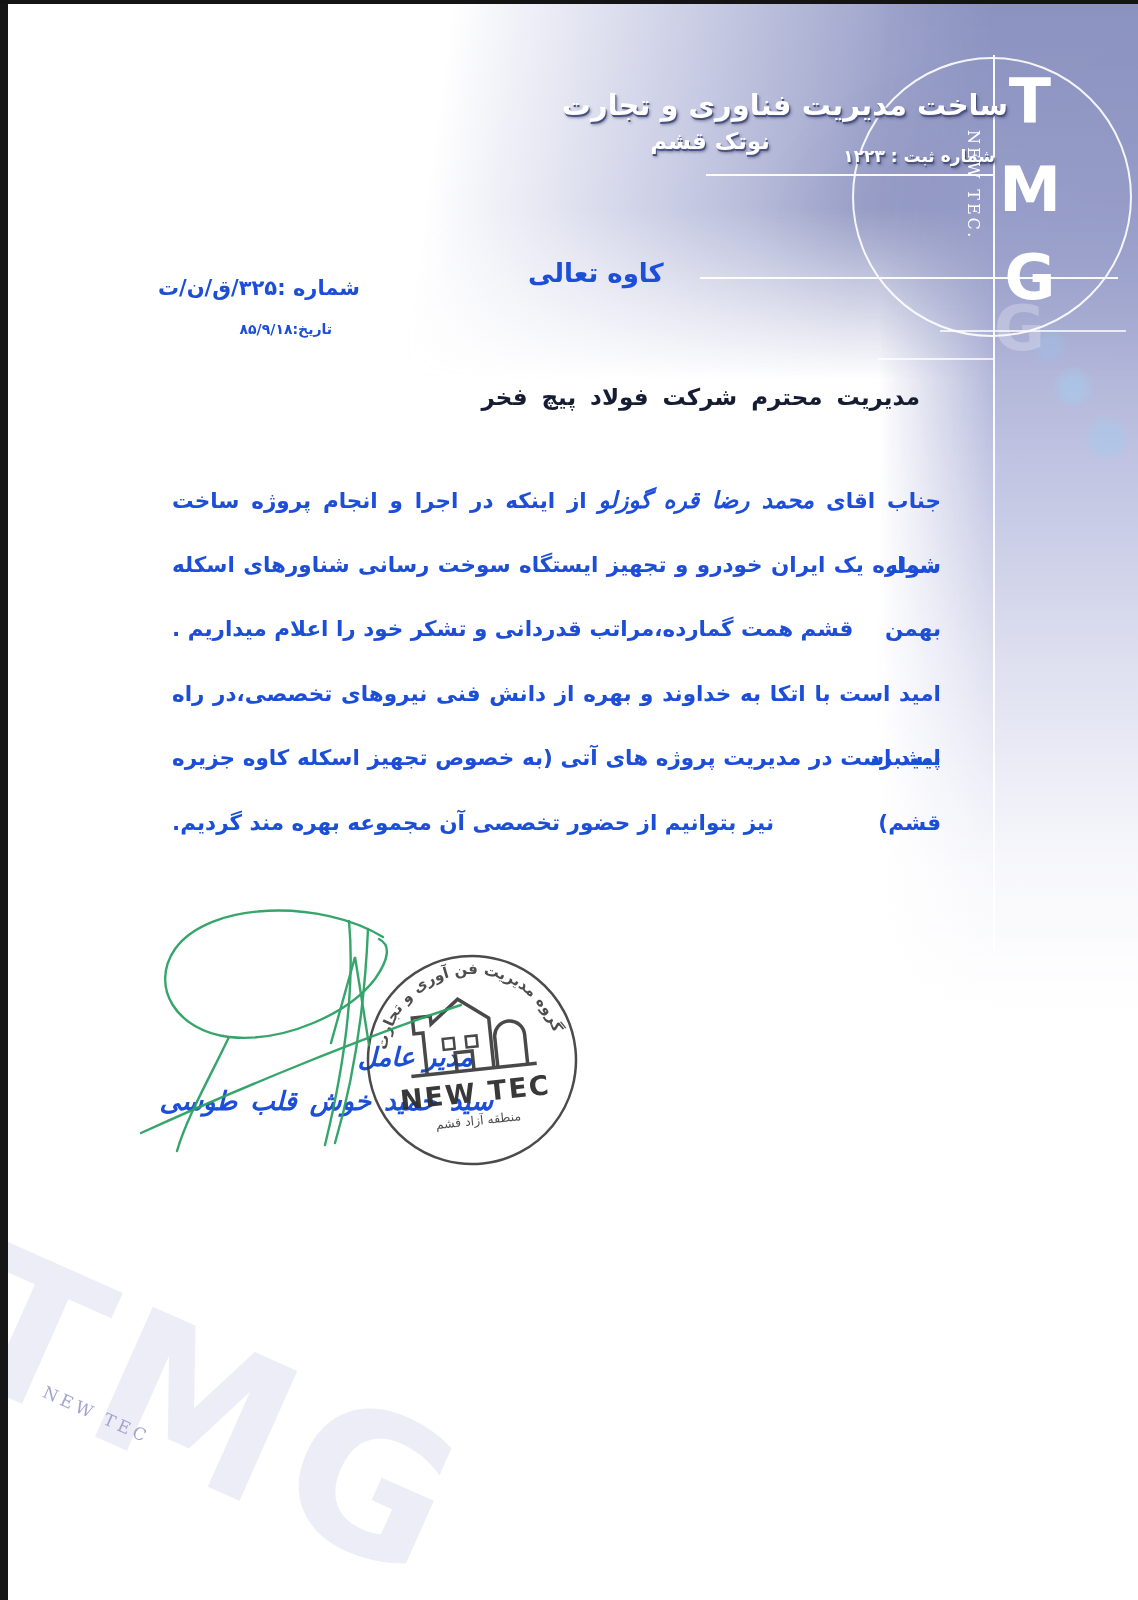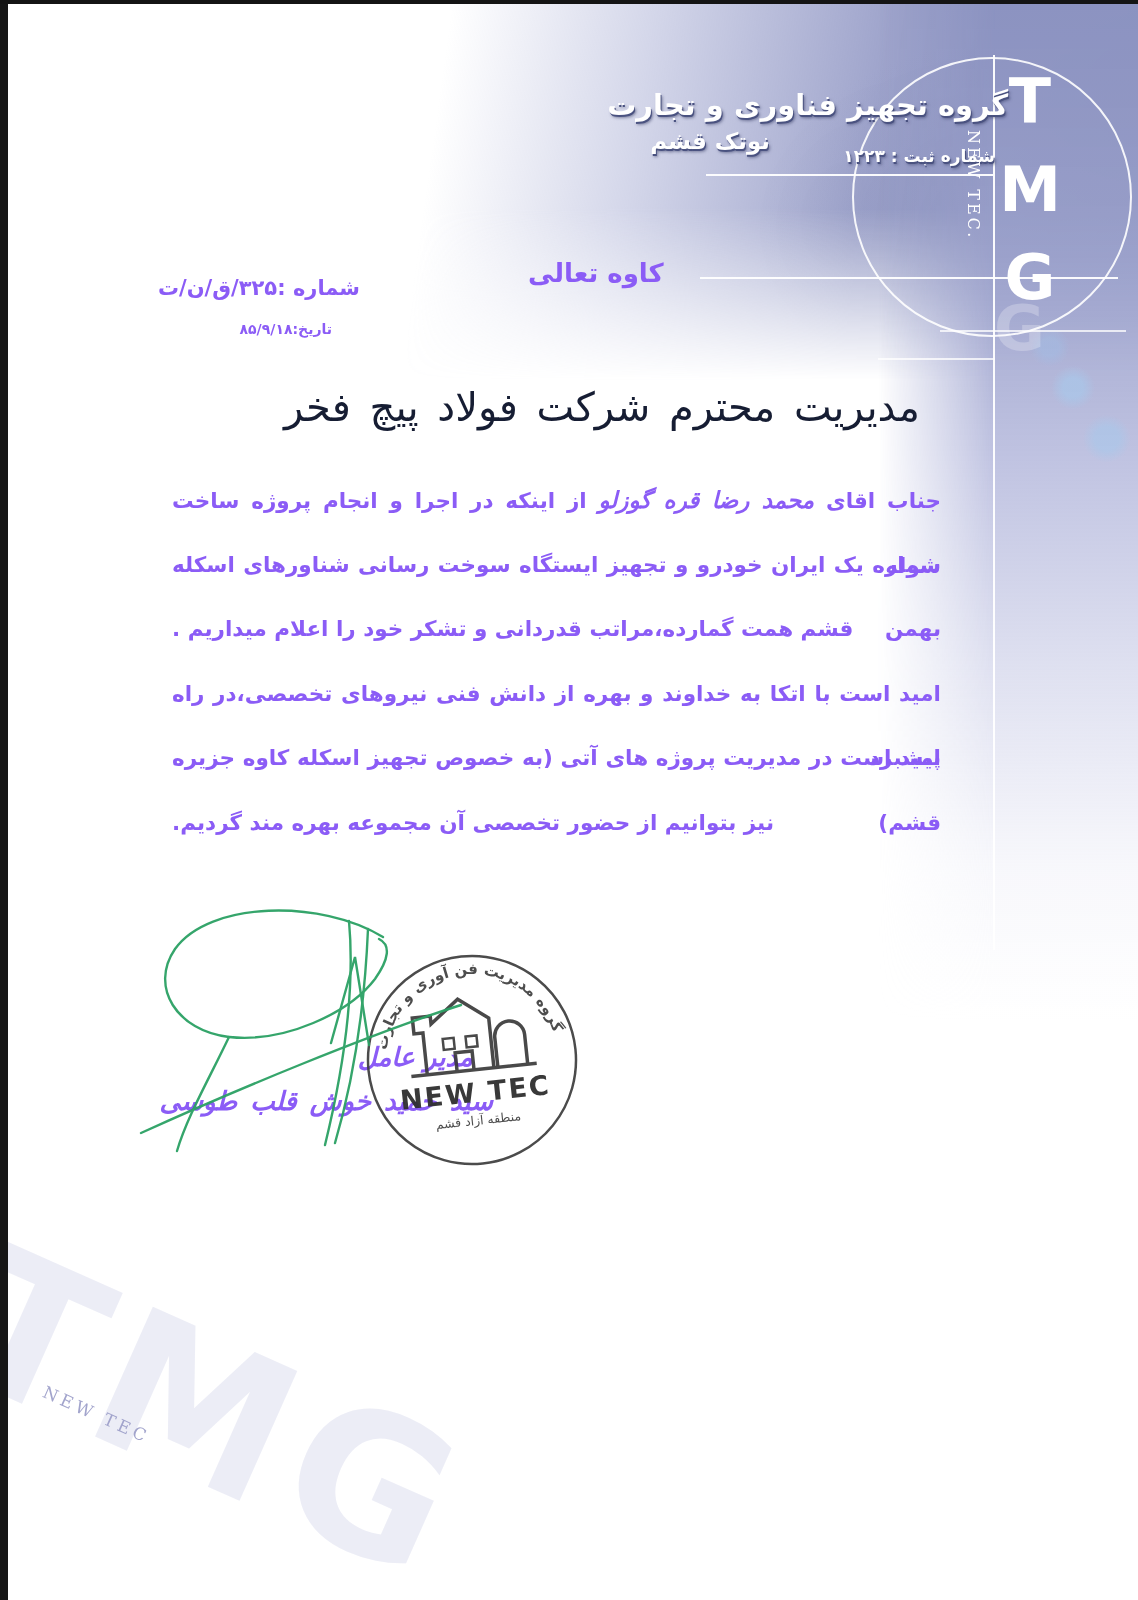--- a/index.html
+++ b/index.html
@@ -43,27 +43,27 @@
   .org-name{position:absolute;right:130px;top:88px;direction:rtl;font-size:29px;font-weight:bold;z-index:3;}
   .org-sub{position:absolute;right:368px;top:128px;direction:rtl;font-size:23px;font-weight:bold;z-index:3;}
   .reg-no{position:absolute;right:143px;top:146px;direction:rtl;font-size:17px;font-weight:bold;z-index:3;}
   .tmg-col{position:absolute;left:993px;top:58px;width:74px;text-align:center;z-index:3;
            font-size:62px;font-weight:bold;color:#fff;line-height:88px;}
   .tmg-col span{display:block;}
   .newtec-vert{position:absolute;left:964px;top:130px;writing-mode:vertical-rl;color:#fff;font-size:16px;
                letter-spacing:3px;z-index:3;font-family:"DejaVu Serif",serif;}
 
   
-  .ink{color:#8b5cf6;}
+  .ink{color:#1d4ed8;}
   .bismillah{position:absolute;left:528px;top:258px;font-size:26px;font-weight:bold;z-index:3;}
   .ref-no{position:absolute;right:778px;top:276px;direction:rtl;font-size:21px;font-weight:bold;z-index:3;}
   .date{position:absolute;right:806px;top:321px;direction:rtl;font-size:14px;font-weight:bold;z-index:3;}
 
   
-  .recipient{position:absolute;right:218px;top:384px;direction:rtl;font-size:40px;font-weight:normal;
+  .recipient{position:absolute;right:218px;top:384px;direction:rtl;font-size:23px;font-weight:bold;
              word-spacing:6px;color:#161d33;z-index:3;}
   .body-text{position:absolute;left:152px;right:197px;top:468px;direction:rtl;font-size:21.5px;
              font-weight:bold;z-index:3;}
   .body-text .line{height:64.5px;line-height:64.5px;margin-left:20px;}
   .just{text-align:justify;text-align-last:justify;}
   .start{text-align:left;}
   .person{font-style:italic;font-size:23px;}
 
   
   .sig-title{position:absolute;right:665px;top:1042px;direction:rtl;font-size:26px;font-weight:bold;
@@ -91,21 +91,21 @@
   <div class="wash-right"></div>
 
   <div class="circle-big"></div>
   <div class="vline"></div>
   <div class="hline h1"></div>
   <div class="hline h2"></div>
   <div class="hline h3"></div>
   <div class="hline h4"></div>
   <div class="ghost-g">G</div>
 
-  <div class="org-name emboss">گروه تجهیز فناوری و تجارت</div>
+  <div class="org-name emboss">ساخت مدیریت فناوری و تجارت</div>
   <div class="org-sub emboss">نوتک قشم</div>
   <div class="reg-no emboss">شماره ثبت : ۱۲۲۳</div>
   <div class="tmg-col">
     <span>T</span>
     <span>M</span>
     <span>G</span>
   </div>
   <div class="newtec-vert">NEW TEC.</div>
 
   <div class="bismillah ink">کاوه تعالی</div>

